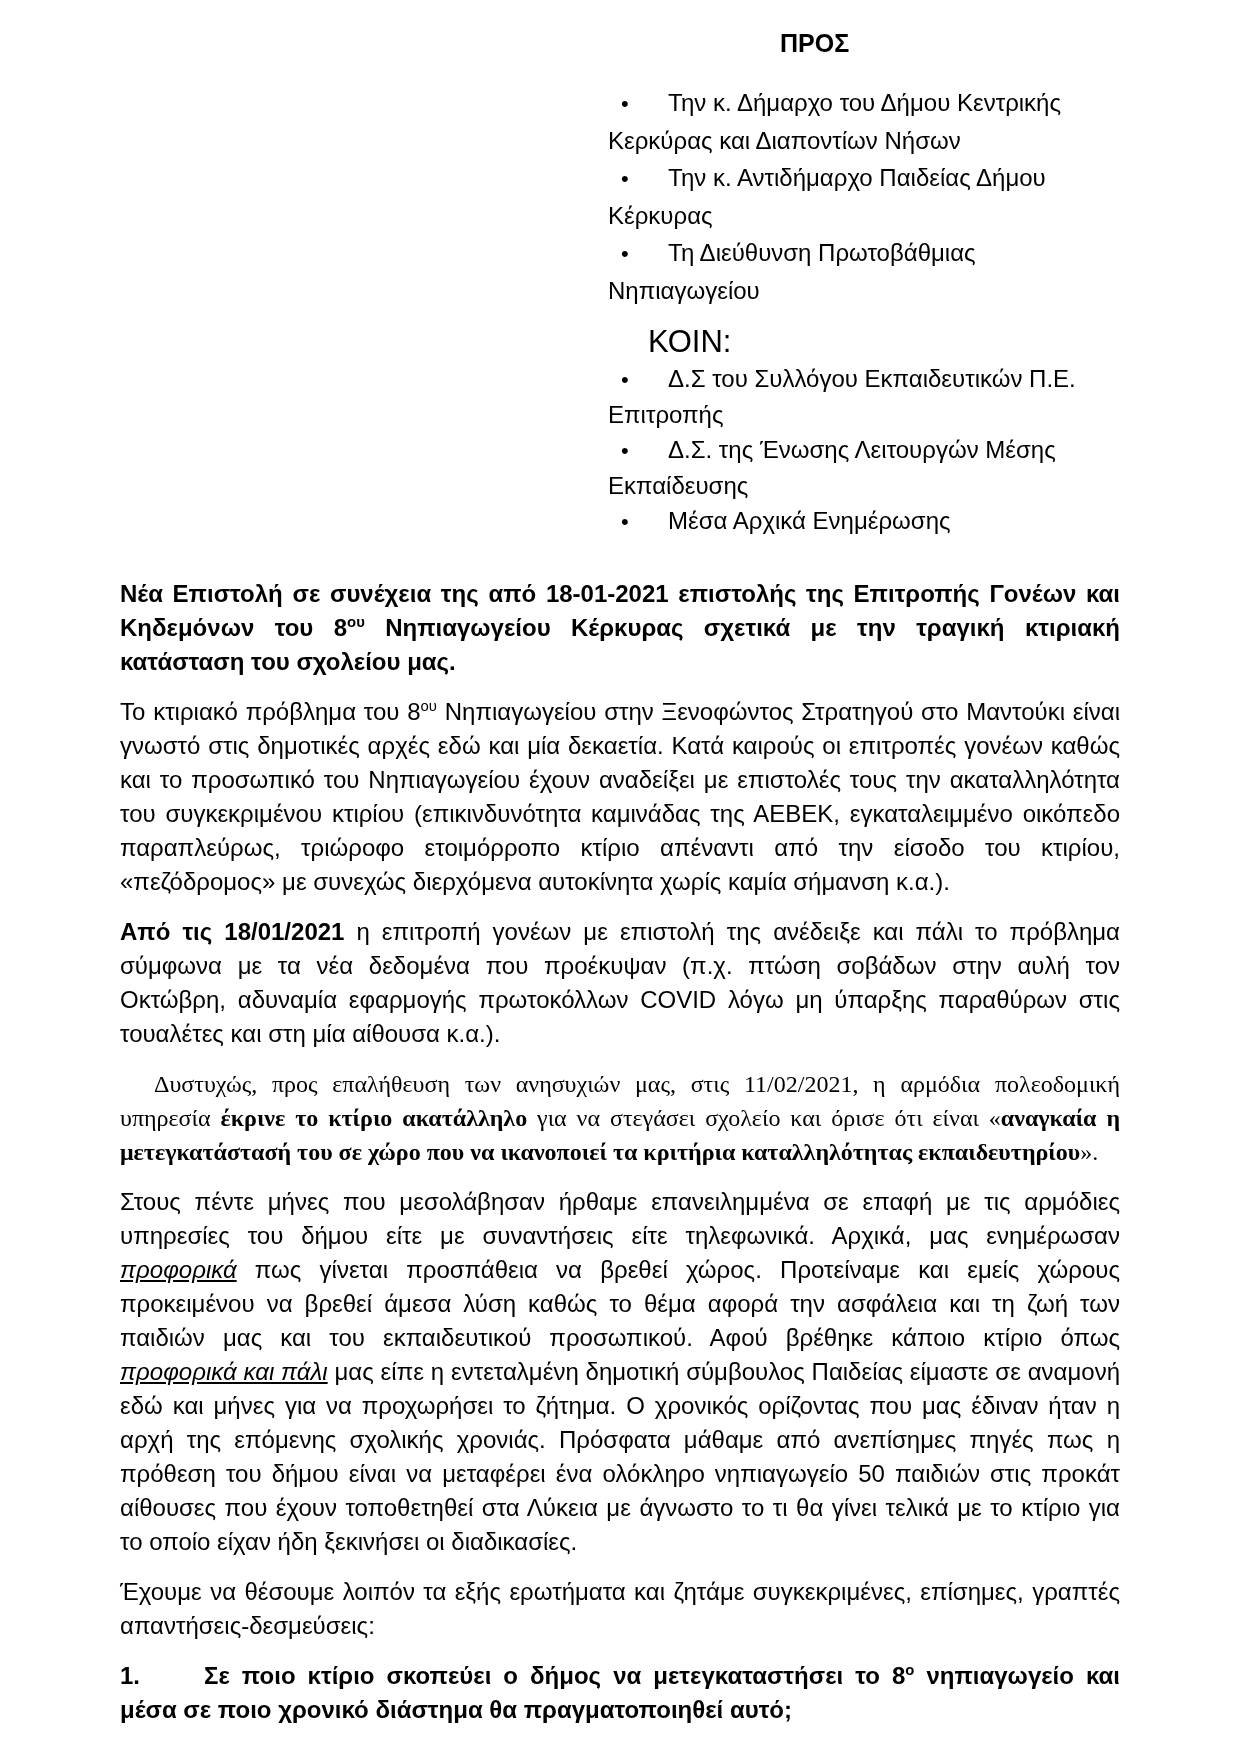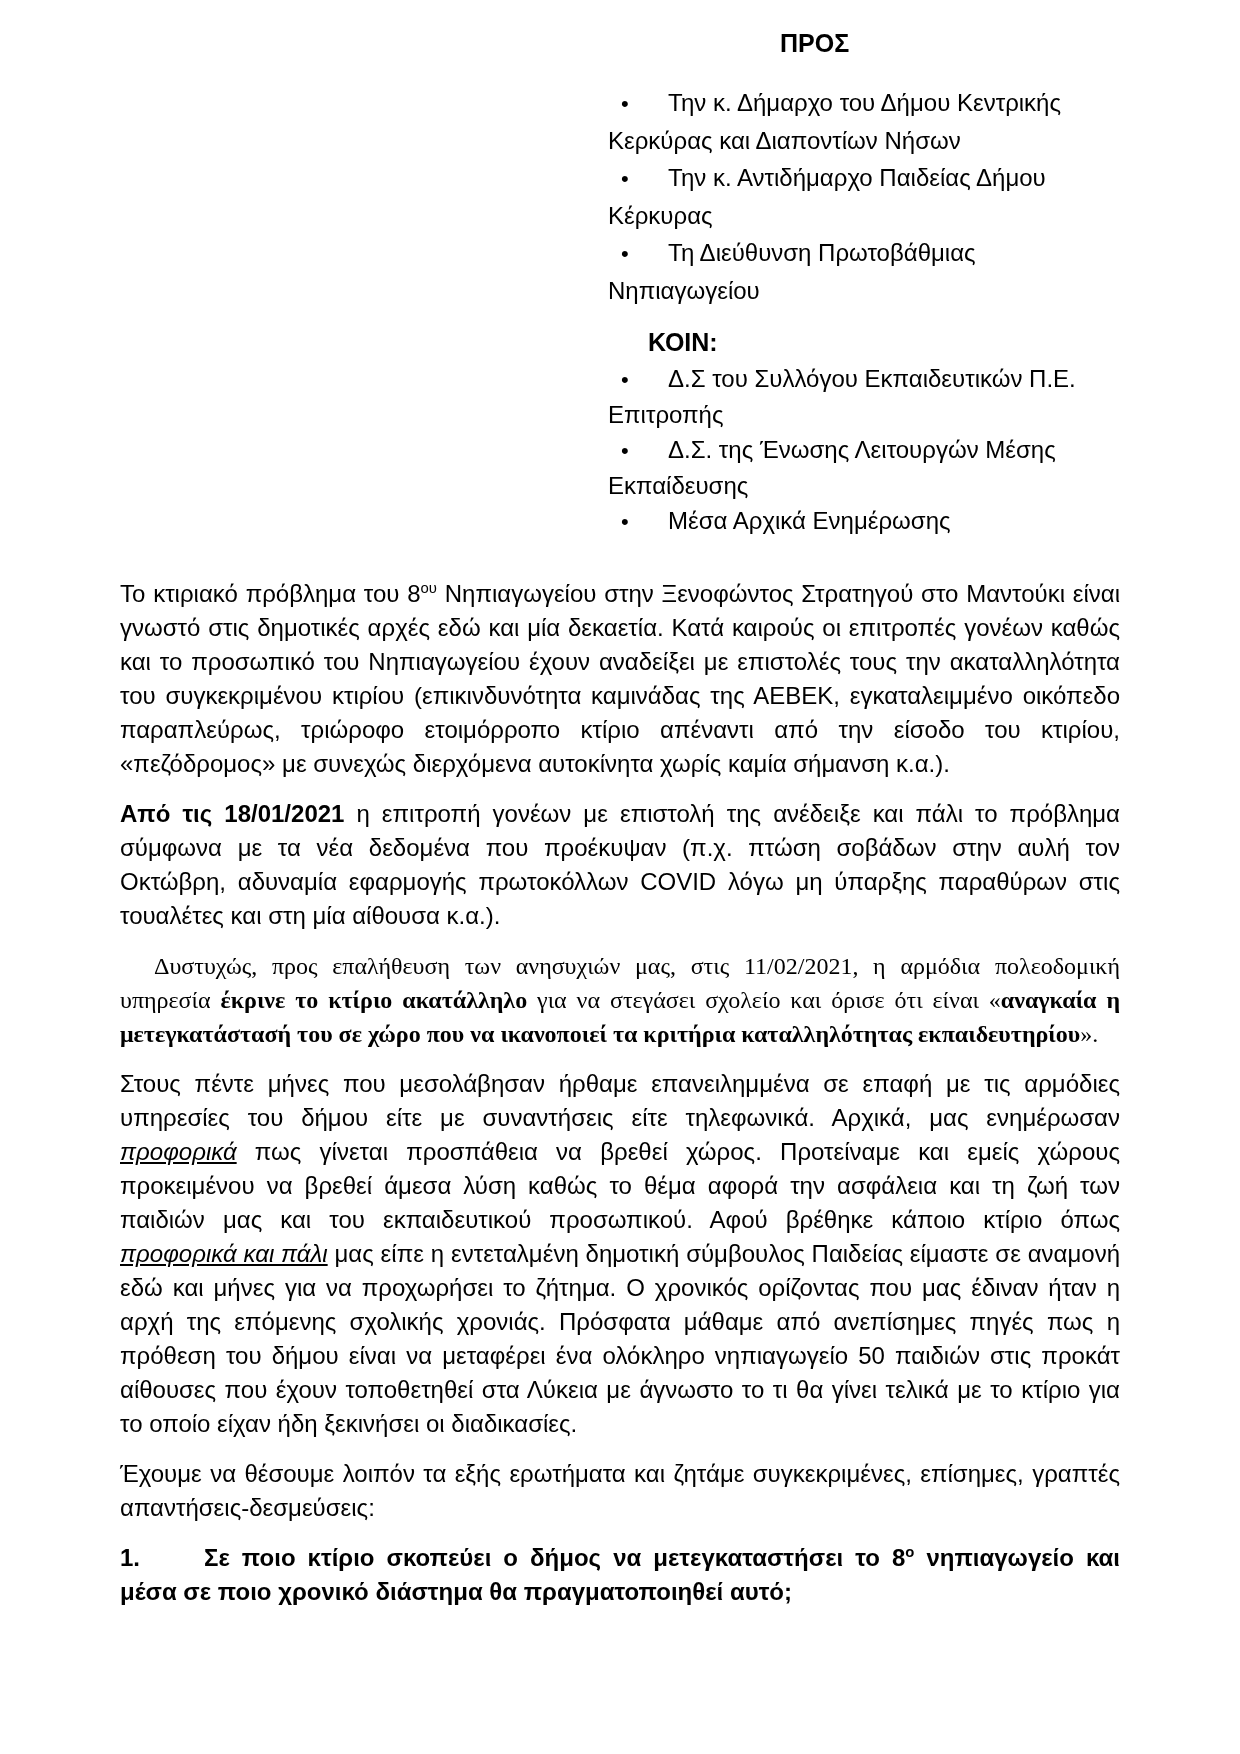--- a/index.html
+++ b/index.html
@@ -32,22 +32,22 @@
     margin: 0 0 26px 172px;
   }
   .rcpt-item { text-indent: 13px; }
   .rcpt-item .bullet {
     display: inline-block;
     width: 47px;
     text-indent: 0;
     font-size: 22px;
   }
   .cc-label {
-    font-weight: 700;
-    font-size: 25px;
+    font-weight: 400;
+    font-size: 31px;
     line-height: 30px;
     margin: 18px 0 4px 40px;
   }
   .cc-list .rcpt-item { line-height: 35px; }
   
   .letter-body {
     margin: 38px 120px 0 120px;
     width: 1000px;
     font-size: 24px;
     line-height: 34px;
@@ -77,20 +77,21 @@
     <div class="cc-label">ΚΟΙΝ:</div>
 
     <div class="rcpt-list cc-list">
       <div class="rcpt-item"><span class="bullet">•</span><span>Δ.Σ του Συλλόγου Εκπαιδευτικών Π.Ε.  Επιτροπής</span></div>
       <div class="rcpt-item"><span class="bullet">•</span><span>Δ.Σ. της Ένωσης Λειτουργών Μέσης Εκπαίδευσης</span></div>
       <div class="rcpt-item"><span class="bullet">•</span><span>Μέσα Αρχικά Ενημέρωσης</span></div>
     </div>
   </section>
 
   <section class="letter-body">
+    <p class="para"><span class="b">Νέα Επιστολή σε συνέχεια της από 18-01-2021 επιστολής της Επιτροπής Γονέων και Κηδεμόνων του 8</span><sup class="b">ου</sup><span class="b"> Νηπιαγωγείου Κέρκυρας σχετικά με την  τραγική κτιριακή κατάσταση του σχολείου μας.</span></p>
     <p class="para"><span>Το κτιριακό πρόβλημα του 8</span><sup>ου</sup><span> Νηπιαγωγείου στην Ξενοφώντος Στρατηγού στο Μαντούκι είναι γνωστό στις δημοτικές αρχές εδώ και μία δεκαετία. Κατά καιρούς οι επιτροπές γονέων καθώς και το προσωπικό του Νηπιαγωγείου έχουν αναδείξει με επιστολές τους την ακαταλληλότητα του συγκεκριμένου κτιρίου (επικινδυνότητα καμινάδας της ΑΕΒΕΚ, εγκαταλειμμένο οικόπεδο παραπλεύρως, τριώροφο ετοιμόρροπο κτίριο απέναντι από την είσοδο του κτιρίου, «πεζόδρομος» με συνεχώς διερχόμενα αυτοκίνητα χωρίς καμία σήμανση κ.α.).</span></p>
     <p class="para"><span class="b">Από τις 18/01/2021</span><span> η επιτροπή γονέων με επιστολή της  ανέδειξε και πάλι το πρόβλημα σύμφωνα με τα νέα δεδομένα που προέκυψαν (π.χ. πτώση σοβάδων στην αυλή τον Οκτώβρη, αδυναμία εφαρμογής πρωτοκόλλων COVID λόγω μη ύπαρξης παραθύρων στις τουαλέτες και στη μία αίθουσα κ.α.).</span></p>
     <p class="para indent"><span>Δυστυχώς, προς επαλήθευση των ανησυχιών μας, στις 11/02/2021, η αρμόδια πολεοδομική υπηρεσία </span><span class="b">έκρινε το κτίριο ακατάλληλο</span><span> για να στεγάσει σχολείο και όρισε ότι είναι «</span><span class="b">αναγκαία η μετεγκατάστασή του σε χώρο που να ικανοποιεί τα κριτήρια καταλληλότητας εκπαιδευτηρίου</span><span>».</span></p>
     <p class="para"><span>Στους πέντε μήνες που μεσολάβησαν ήρθαμε επανειλημμένα σε επαφή με τις αρμόδιες υπηρεσίες του δήμου είτε με συναντήσεις είτε τηλεφωνικά. Αρχικά, μας ενημέρωσαν </span><span class="u">προφορικά</span><span> πως γίνεται  προσπάθεια να βρεθεί χώρος. Προτείναμε και εμείς χώρους προκειμένου να βρεθεί άμεσα λύση καθώς το θέμα αφορά την ασφάλεια και τη ζωή των παιδιών μας και του εκπαιδευτικού προσωπικού. Αφού βρέθηκε κάποιο κτίριο όπως </span><span class="u">προφορικά και πάλι</span><span> μας είπε η εντεταλμένη δημοτική σύμβουλος Παιδείας είμαστε σε αναμονή εδώ και μήνες για να προχωρήσει το ζήτημα. Ο χρονικός ορίζοντας που μας έδιναν ήταν η αρχή της επόμενης σχολικής χρονιάς. Πρόσφατα μάθαμε από ανεπίσημες πηγές πως η πρόθεση του δήμου είναι να μεταφέρει ένα ολόκληρο νηπιαγωγείο 50 παιδιών στις προκάτ αίθουσες που έχουν τοποθετηθεί στα Λύκεια με άγνωστο το τι θα γίνει τελικά με το κτίριο για το οποίο είχαν ήδη ξεκινήσει οι διαδικασίες.</span></p>
     <p class="para"><span>Έχουμε να θέσουμε λοιπόν τα εξής ερωτήματα και ζητάμε συγκεκριμένες, επίσημες, γραπτές απαντήσεις-δεσμεύσεις:</span></p>
     <p class="para"><span class="b">1.</span><span class="gap"></span><span class="b">Σε ποιο κτίριο σκοπεύει ο δήμος να μετεγκαταστήσει το 8</span><sup class="b">ο</sup><span class="b"> νηπιαγωγείο και μέσα σε ποιο χρονικό διάστημα θα πραγματοποιηθεί αυτό;</span></p>
   </section>
 
 </div>
 

